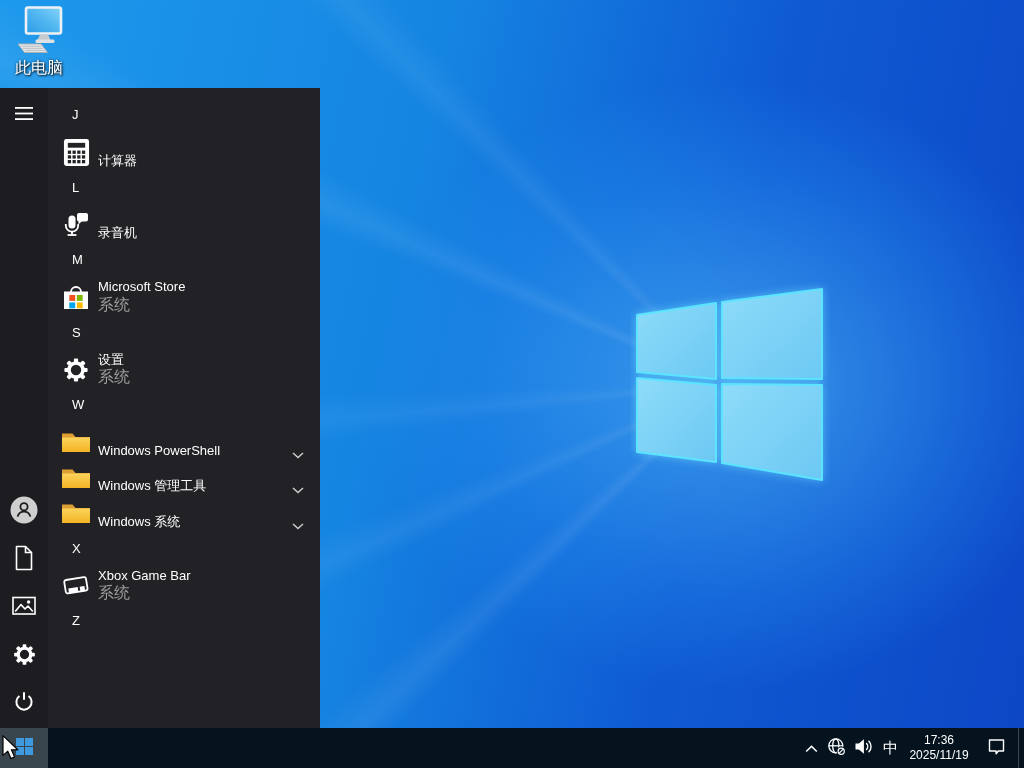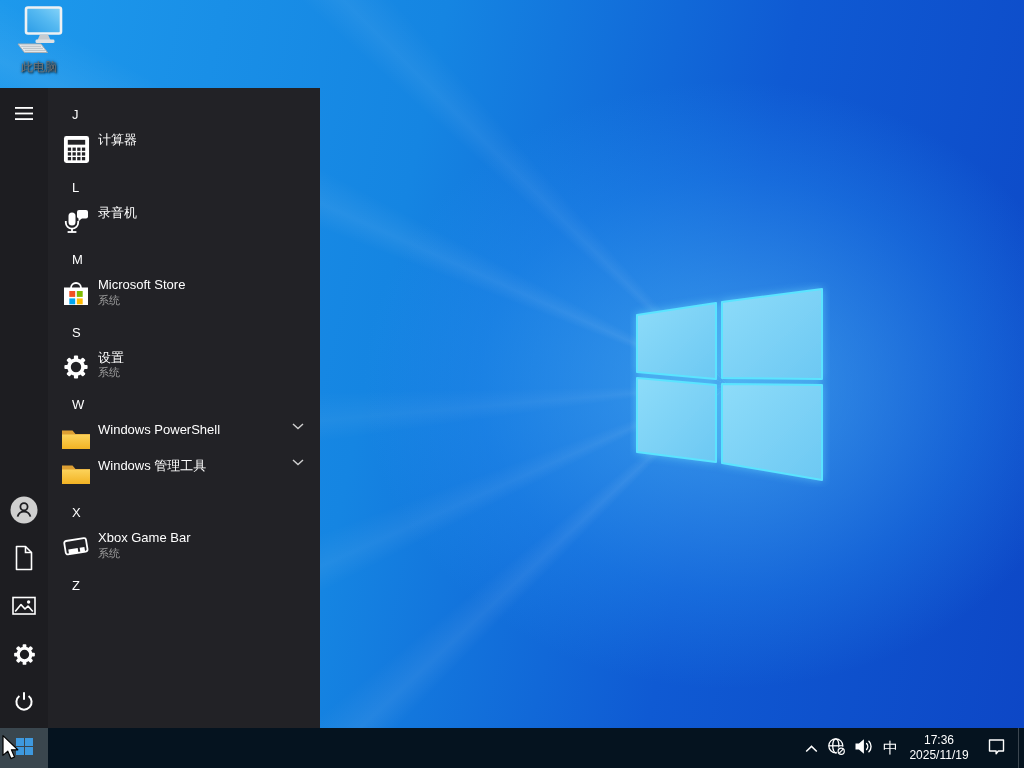--- a/index.html
+++ b/index.html
@@ -16,38 +16,38 @@
       rgba(255,255,255,0) 0deg 224deg, rgba(255,255,255,.07) 227deg, rgba(255,255,255,0) 231deg 243deg,
       rgba(255,255,255,.06) 246deg, rgba(255,255,255,0) 250deg 262deg,
       rgba(255,255,255,.05) 265deg, rgba(255,255,255,0) 269deg 291deg,
       rgba(255,255,255,.07) 294deg, rgba(255,255,255,0) 298deg 312deg,
       rgba(255,255,255,.06) 315deg, rgba(255,255,255,0) 319deg 360deg);}
   .wall-logo{position:absolute;left:630px;top:282px;}
 
   
   .desktop-icon{position:absolute;left:5px;top:5px;width:68px;display:flex;
     flex-direction:column;align-items:center;gap:2px;}
-  .desktop-icon .label{color:#737373;font-size:12px;line-height:13px;
+  .desktop-icon .label{color:#ffffff;font-size:16px;line-height:13px;
     text-shadow:1px 1px 2px rgba(0,0,0,.9),0 0 3px rgba(0,0,0,.6);}
 
   
   .start-menu{position:absolute;left:0;top:88px;width:320px;height:640px;
     background:#222226;display:flex;}
   .rail{position:relative;width:48px;flex:none;background:#1d1d21;}
   .rail-btn{width:48px;height:48px;display:flex;align-items:center;justify-content:center;}
   .rail-top{position:absolute;top:4px;left:0;}
   .rail-bottom{position:absolute;bottom:0;left:0;}
   .app-list{flex:1;padding-top:8px;overflow:hidden;}
   .section-header{height:37px;display:flex;align-items:center;padding-left:24px;
     color:#fff;font-size:13px;}
-  .app-item{height:35.5px;display:flex;align-items:flex-start;padding:0 10px 0 12px;
+  .app-item{height:35.5px;display:flex;align-items:flex-end;padding:0 10px 0 12px;
     color:#fff;font-size:13px;}
   .app-icon{width:32px;height:32px;flex:none;display:flex;align-items:center;justify-content:center;}
   .app-text{margin-left:6px;line-height:1.12;}
-  .app-sub{font-size:11px;color:#9d9d9d;margin-top:1px;}
+  .app-sub{font-size:16px;color:#9d9d9d;margin-top:1px;}
   .chevron{margin-left:auto;width:24px;display:flex;justify-content:center;align-items:center;}
 
   
   .taskbar{position:absolute;left:0;bottom:0;width:1024px;height:40px;
     background:#05131f;display:flex;align-items:stretch;}
   .start-button{width:48px;flex:none;display:flex;align-items:center;justify-content:center;
     background:#3a464e;}
   .taskbar-spacer{flex:1;}
   .tray{display:flex;align-items:stretch;}
   .tray-btn{display:flex;align-items:center;justify-content:center;}
@@ -289,20 +289,42 @@
           </span>
           <span class="app-text">
             <div>Windows 管理工具</div>
           </span>
           <span class="chevron">
             <svg width="12" height="7" viewBox="0 0 12 7">
               <path d="M1,1 L6,5.6 L11,1" fill="none" stroke="#cfcfcf" stroke-width="1.4"></path>
             </svg>
           </span>
         </div>
+        <div class="app-item">
+          <span class="app-icon">
+            <svg width="30" height="25" viewBox="0 0 30 25">
+              <defs>
+                <linearGradient id="fg" x1="0" y1="0" x2="0" y2="1">
+                  <stop offset="0" stop-color="#fcd35b"></stop>
+                  <stop offset="1" stop-color="#f2b324"></stop>
+                </linearGradient>
+              </defs>
+              <path d="M1,3.5 h10.5 l3,3.5 H29 V22 H1 Z" fill="#dd9f33"></path>
+              <rect x="1" y="7.5" width="28" height="14.5" fill="url(#fg)"></rect>
+            </svg>
+          </span>
+          <span class="app-text">
+            <div>Windows 系统</div>
+          </span>
+          <span class="chevron">
+            <svg width="12" height="7" viewBox="0 0 12 7">
+              <path d="M1,1 L6,5.6 L11,1" fill="none" stroke="#cfcfcf" stroke-width="1.4"></path>
+            </svg>
+          </span>
+        </div>
         <div class="section-header">X</div>
         <div class="app-item">
           <span class="app-icon">
             <svg width="30" height="30" viewBox="0 0 30 30">
               <g transform="rotate(-9 15 15)">
                 <rect x="4" y="7.5" width="22" height="13.5" rx="2" fill="none" stroke="#fff" stroke-width="1.8"></rect>
                 <rect x="7" y="16.2" width="9.5" height="4.8" fill="#fff"></rect>
                 <rect x="18.5" y="16.2" width="4.8" height="4.8" fill="#fff"></rect>
               </g>
             </svg>

